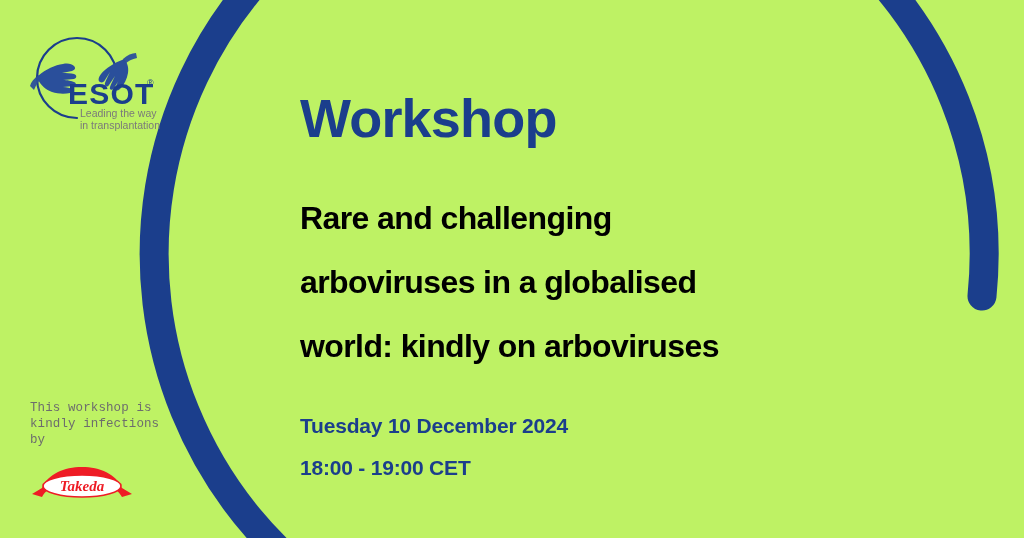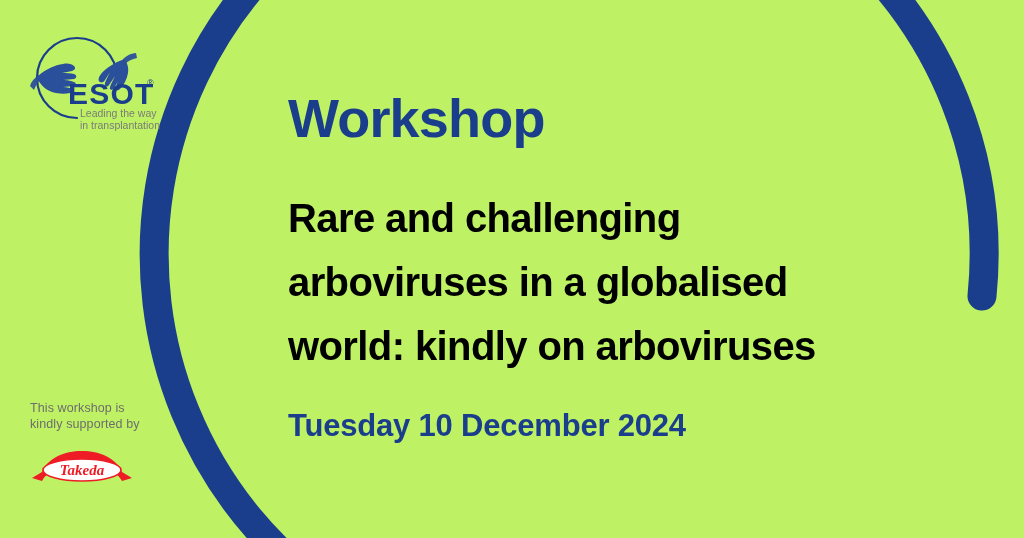--- a/index.html
+++ b/index.html
@@ -41,69 +41,69 @@
   .sponsor {
     position: absolute;
     left: 30px;
     top: 400px;
     width: 150px;
   }
   .sponsor-text {
     font-size: 12.5px;
     line-height: 16px;
     color: #6d6d6d;
-    font-family: Liberation Sans, sans-serif;
+    font-family: Liberation Mono, monospace;
     letter-spacing: 0.1px;
   }
   .takeda-logo {
     margin-top: 16px;
     width: 104px;
     height: 38px;
   }
 
   
   .content {
     position: absolute;
-    left: 288px;
+    left: 300px;
     top: 0;
     width: 660px;
     height: 538px;
   }
   .kicker {
     position: absolute;
     top: 89px;
     left: 0;
     font-size: 54px;
     font-weight: bold;
     color: #1b3e8c;
     letter-spacing: -0.8px;
     line-height: 58px;
     font-family: "Liberation Sans", sans-serif;
   }
   .headline {
     position: absolute;
     top: 186px;
     left: 0;
     width: 650px;
-    font-size: 40px;
+    font-size: 32px;
     font-weight: bold;
     color: #000000;
     line-height: 64px;
     letter-spacing: -0.6px;
     font-family: "Liberation Sans", sans-serif;
   }
   .headline .hl-line {
     display: block;
     white-space: nowrap;
   }
   .datetime {
     position: absolute;
     top: 405px;
     left: 0;
-    font-size: 31px;
+    font-size: 21px;
     font-weight: bold;
     color: #1b3e8c;
     line-height: 42px;
     letter-spacing: -0.2px;
     font-family: "Liberation Sans", sans-serif;
   }
   .datetime .dt-line {
     display: block;
     white-space: nowrap;
   }
@@ -166,21 +166,21 @@
     <text x="46" y="82" font-family="Liberation Sans, sans-serif" font-size="30" font-weight="bold" fill="#1b3e8c" letter-spacing="1.2">ESOT</text>
     <text x="125" y="64" font-family="Liberation Sans, sans-serif" font-size="9" fill="#1b3e8c">®</text>
 
     <text x="58" y="95" font-family="Liberation Sans, sans-serif" font-size="10.5" fill="#7a7a7a">Leading the way</text>
     <text x="58" y="107" font-family="Liberation Sans, sans-serif" font-size="10.5" fill="#7a7a7a">in transplantation</text>
   </svg>
 
   <div class="sponsor">
     <div class="sponsor-text">
       <div>This workshop is</div>
-      <div>kindly supported by</div>
+      <div>kindly infections by</div>
     </div>
     <svg class="takeda-logo" viewBox="0 0 104 38">
 
       <path d="M 2 30
                L 12 24
                C 18 10 34 3 52 3
                C 70 3 86 10 92 24
                L 102 30
                L 92 33
                C 86 22 70 16 52 16
@@ -195,16 +195,17 @@
     <div class="kicker">Workshop</div>
 
     <div class="headline">
       <span class="hl-line">Rare and challenging</span>
       <span class="hl-line">arboviruses in a globalised</span>
       <span class="hl-line">world: kindly on arboviruses</span>
     </div>
 
     <div class="datetime">
       <span class="dt-line">Tuesday 10 December 2024</span>
+      <span class="dt-line">18:00 - 19:00 CET</span>
     </div>
   </div>
 
 </div>
 
 </body></html>

